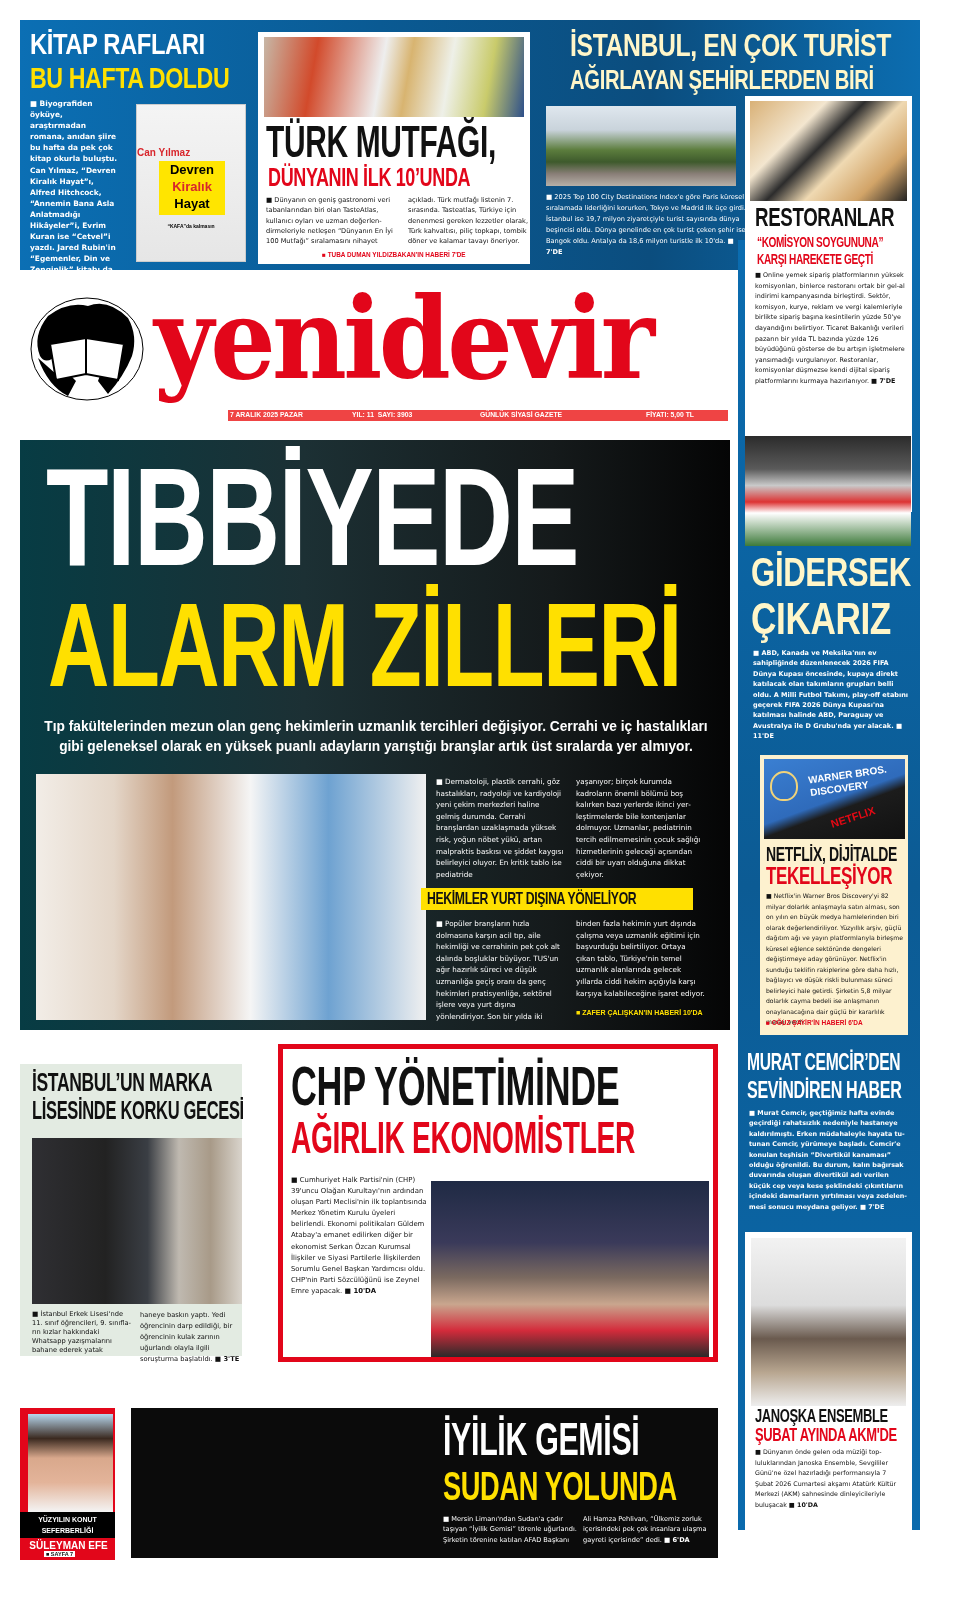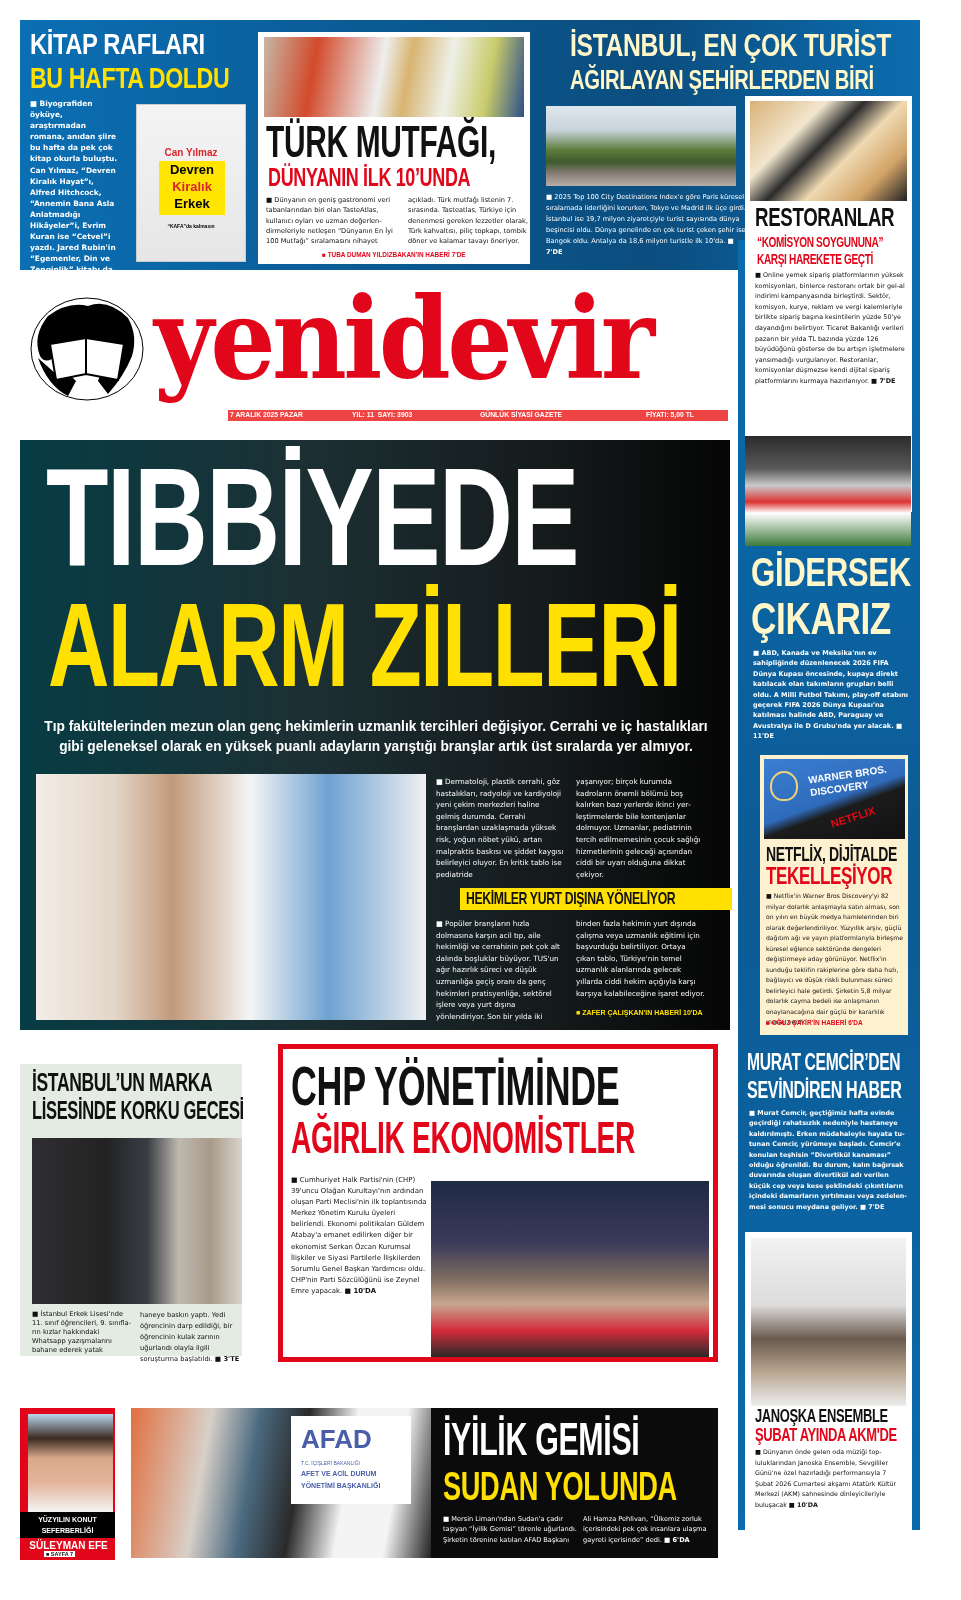--- a/index.html
+++ b/index.html
@@ -20,25 +20,25 @@
 <body>
 
 <div id="topband" class="abs"></div>
 <div id="rightcol" class="abs"></div>
 
 <div class="abs" style="left:28px;top:26px;width:225px;height:240px;">
   <div class="cond" style="position:absolute;left:2px;top:2px;font-size:29px;color:#fff;white-space:nowrap;transform:scaleX(0.82);">KİTAP RAFLARI</div>
   <div class="cond" style="position:absolute;left:2px;top:36px;font-size:29px;color:#ffe000;white-space:nowrap;transform:scaleX(0.8);">BU HAFTA DOLDU</div>
   <div class="body-text light sq" style="position:absolute;left:2px;top:72px;width:88px;font-weight:700;font-size:7.4px;line-height:11.1px;"><span>Biyografiden öykü­ye, araştırmadan romana, anıdan şiire bu hafta da pek çok kitap okurla buluştu. Can Yılmaz, “Devren Kiralık Hayat”ı, Alfred Hitchcock, “Annemin Bana Asla Anlatmadığı Hikâyeler”i, Evrim Kuran ise “Cetvel”i yazdı. Jared Rubin'in “Egemenler, Din ve Zenginlik” kitabı da dikkat çekiyor.</span> <span class="sq ref">7'DE</span></div>
   <div class="photo" style="left:108px;top:78px;width:110px;height:158px;background:linear-gradient(180deg,#f4f4f4,#e6e6e6);border:1px solid #ccc;">
-    <div style="position:absolute;left:0;top:42px;width:100%;text-align:center;font-weight:700;color:#d8262c;font-size:10px;">Can Yılmaz</div>
+    <div style="position:absolute;left:0;top:42px;width:100%;text-align:left;font-weight:700;color:#d8262c;font-size:10px;">Can Yılmaz</div>
     <div style="position:absolute;left:22px;top:56px;width:66px;height:54px;background:#ffe500;text-align:center;font-weight:700;font-size:13px;line-height:17px;">
       <div>Devren</div>
       <div style="color:#d8262c;">Kiralık</div>
-      <div>Erkek</div>
+      <div>Hayat</div>
     </div>
     <div style="position:absolute;left:0;top:118px;width:100%;text-align:center;font-size:5px;font-weight:700;">“KAFA”da kalmasın</div>
   </div>
 </div>
 
 <div class="abs" style="left:258px;top:32px;width:272px;height:232px;background:#fff;">
   <div class="photo" style="left:6px;top:5px;width:260px;height:80px;background:linear-gradient(100deg,#c7b7a6 0%,#d24a2b 20%,#eee 45%,#d8b470 55%,#eef0e8 70%,#c9cb6b 85%,#2d4f8a 100%);"></div>
   <div class="cond" style="position:absolute;left:8px;top:85px;font-size:44px;color:#111;white-space:nowrap;transform:scaleX(0.68);">TÜRK MUTFAĞI,</div>
   <div class="cond" style="position:absolute;left:10px;top:131px;font-size:25px;color:#e2061a;white-space:nowrap;transform:scaleX(0.72);">DÜNYANIN İLK 10’UNDA</div>
   <div class="body-text sq" style="position:absolute;left:8px;top:163px;width:130px;font-size:6.6px;line-height:10.3px;">Dünyanın en geniş gastronomi veri tabanlarından biri olan TasteAtlas, kullanıcı oyları ve uzman değerlen­dirmeleriyle netleşen “Dünyanın En İyi 100 Mutfağı” sıralamasını nihayet</div>
@@ -80,21 +80,21 @@
   </div>
 </div>
 
 <div class="abs" style="left:20px;top:440px;width:710px;height:590px;background:linear-gradient(90deg,#073c44 0%,#1c3034 40%,#151a1b 75%,#050505 100%);">
   <div class="cond" style="position:absolute;left:26px;top:2px;font-size:140px;line-height:150px;color:#fff;white-space:nowrap;transform:scaleX(0.73);letter-spacing:-2px;">TIBBİYEDE</div>
   <div class="cond" style="position:absolute;left:28px;top:140px;font-size:118px;line-height:130px;color:#ffe000;white-space:nowrap;transform:scaleX(0.72);letter-spacing:-2px;">ALARM ZİLLERİ</div>
   <div style="position:absolute;left:10px;top:276px;width:692px;text-align:center;font-weight:700;font-size:14px;line-height:20px;color:#fff;transform:scaleX(0.98);">Tıp fakültelerinden mezun olan genç hekimlerin uzmanlık tercihleri değişiyor. Cerrahi ve iç hastalıkları gibi geleneksel olarak en yüksek puanlı adayların yarıştığı branşlar artık üst sıralarda yer almıyor.</div>
   <div class="photo" style="left:16px;top:334px;width:390px;height:246px;background:linear-gradient(90deg,#f2ede7 0%,#e4d6c8 20%,#c29a7c 35%,#f5f5f5 55%,#6ea2d1 75%,#f0f0f0 100%);"></div>
   <div class="body-text light sq" style="position:absolute;left:416px;top:336px;width:128px;font-size:7.2px;line-height:11.6px;">Dermatoloji, plastik cerrahi, göz hastalıkları, radyoloji ve kardiyoloji yeni çekim merkez­leri haline gelmiş durumda. Cer­rahi branşlardan uzaklaşmada yüksek risk, yoğun nöbet yükü, artan malpraktis baskısı ve şiddet kaygısı belirleyici oluyor. En kritik tablo ise pediatride</div>
   <div class="body-text light" style="position:absolute;left:556px;top:336px;width:130px;font-size:7.2px;line-height:11.6px;">yaşanıyor; birçok kurumda kadroların önemli bölümü boş kalırken bazı yerlerde ikinci yer­leştirmelerde bile kontenjanlar dolmuyor. Uzmanlar, pediatri­nin tercih edilmemesinin çocuk sağlığı hizmetlerinin geleceği açısından ciddi bir uyarı olduğu­na dikkat çekiyor.</div>
-  <div style="position:absolute;left:440px;top:448px;width:272px;height:22px;background:#ffe000;">
+  <div style="position:absolute;left:401px;top:448px;width:272px;height:22px;background:#ffe000;">
     <div class="cond" style="position:absolute;left:6px;top:1px;font-size:17px;color:#111;white-space:nowrap;transform:scaleX(0.72);">HEKİMLER YURT DIŞINA YÖNELİYOR</div>
   </div>
   <div class="body-text light sq" style="position:absolute;left:416px;top:478px;width:128px;font-size:7.2px;line-height:11.6px;">Popüler branşların hızla dolmasına karşın acil tıp, aile hekimliği ve cerrahinin pek çok alt dalında boşluklar büyüyor. TUS'un ağır hazırlık süreci ve düşük uzmanlığa geçiş oranı da genç hekimleri pratisyenliğe, sektörel işlere veya yurt dışına yönlendiriyor. Son bir yılda iki</div>
   <div class="body-text light" style="position:absolute;left:556px;top:478px;width:130px;font-size:7.2px;line-height:11.6px;">binden fazla hekimin yurt dışın­da çalışma veya uzmanlık eği­timi için başvurduğu belirtiliyor. Ortaya çıkan tablo, Türkiye'nin temel uzmanlık alanlarında gelecek yıllarda ciddi hekim açığıyla karşı karşıya kalabile­ceğine işaret ediyor.</div>
   <div class="sq" style="position:absolute;left:556px;top:569px;font-size:7px;font-weight:700;color:#ffe000;white-space:nowrap;">ZAFER ÇALIŞKAN'IN HABERİ 10'DA</div>
 </div>
 
 <div class="abs" style="left:745px;top:436px;width:167px;height:300px;">
   <div class="photo" style="left:0;top:0;width:166px;height:110px;background:linear-gradient(180deg,#2b2b2b 0%,#5a5a5a 30%,#c9c9c9 45%,#d33 60%,#fff 70%,#3d7a3a 100%);"></div>
   <div class="cond" style="position:absolute;left:6px;top:114px;font-size:40px;color:#fff6c9;white-space:nowrap;transform:scaleX(0.78);">GİDERSEK</div>
@@ -147,25 +147,17 @@
   <div class="photo" style="left:8px;top:6px;width:85px;height:98px;background:linear-gradient(180deg,#b7d7ee 0%,#3b2a20 25%,#d9a88c 45%,#e3b49a 70%,#f4f4f4 100%);"></div>
   <div style="position:absolute;left:0;top:104px;width:95px;height:26px;background:#000;text-align:center;color:#fff;font-weight:700;font-size:7px;line-height:11px;padding-top:2px;">
     <div>YÜZYILIN KONUT</div>
     <div>SEFERBERLİĞİ</div>
   </div>
   <div style="position:absolute;left:0;top:132px;width:97px;text-align:center;color:#fff;font-weight:700;font-size:10px;">SÜLEYMAN EFE</div>
   <div class="sq" style="position:absolute;left:24px;top:143px;background:#fff;color:#111;font-size:5.5px;font-weight:700;padding:0 2px;white-space:nowrap;">SAYFA 7</div>
 </div>
 
 <div class="abs" style="left:131px;top:1408px;width:587px;height:150px;background:#0b0b0b;">
-  <div class="photo" style="left:0;top:0;width:300px;height:150px;background:linear-gradient(100deg,#e07040 0%,#d8d0c8 25%,#4b6a80 40%,#2a2a2a 55%,#f4f4f4 70%,#f4f4f4 85%,#222 100%);">
-    <div style="position:absolute;left:160px;top:8px;width:120px;height:88px;background:#fff;">
-      <div style="position:absolute;left:10px;top:8px;font-size:26px;font-weight:700;color:#4a5ea8;">AFAD</div>
-      <div style="position:absolute;left:10px;top:44px;font-size:5px;color:#4a5ea8;white-space:nowrap;">T.C. İÇİŞLERİ BAKANLIĞI</div>
-      <div style="position:absolute;left:10px;top:54px;font-size:7px;color:#4a5ea8;font-weight:700;white-space:nowrap;">AFET VE ACİL DURUM</div>
-      <div style="position:absolute;left:10px;top:66px;font-size:7px;color:#4a5ea8;font-weight:700;white-space:nowrap;">YÖNETİMİ BAŞKANLIĞI</div>
-    </div>
-  </div>
   <div class="cond" style="position:absolute;left:312px;top:4px;font-size:46px;color:#fff;white-space:nowrap;transform:scaleX(0.66);">İYİLİK GEMİSİ</div>
   <div class="cond" style="position:absolute;left:312px;top:56px;font-size:40px;color:#ffe000;white-space:nowrap;transform:scaleX(0.68);">SUDAN YOLUNDA</div>
   <div class="body-text light sq" style="position:absolute;left:312px;top:106px;width:134px;font-size:6.6px;line-height:10.4px;">Mersin Limanı'ndan Sudan'a çadır taşıyan “İyilik Gemisi” törenle uğurlandı. Şirketin törenine katılan AFAD Başkanı</div>
   <div class="body-text light" style="position:absolute;left:452px;top:106px;width:130px;font-size:6.6px;line-height:10.4px;"><span>Ali Hamza Pehlivan, “Ülkemiz zorluk içerisindeki pek çok in­sanlara ulaşma gayreti içerisin­de” dedi.</span> <span class="sq ref">6'DA</span></div>
 </div>
 
 </body></html>

